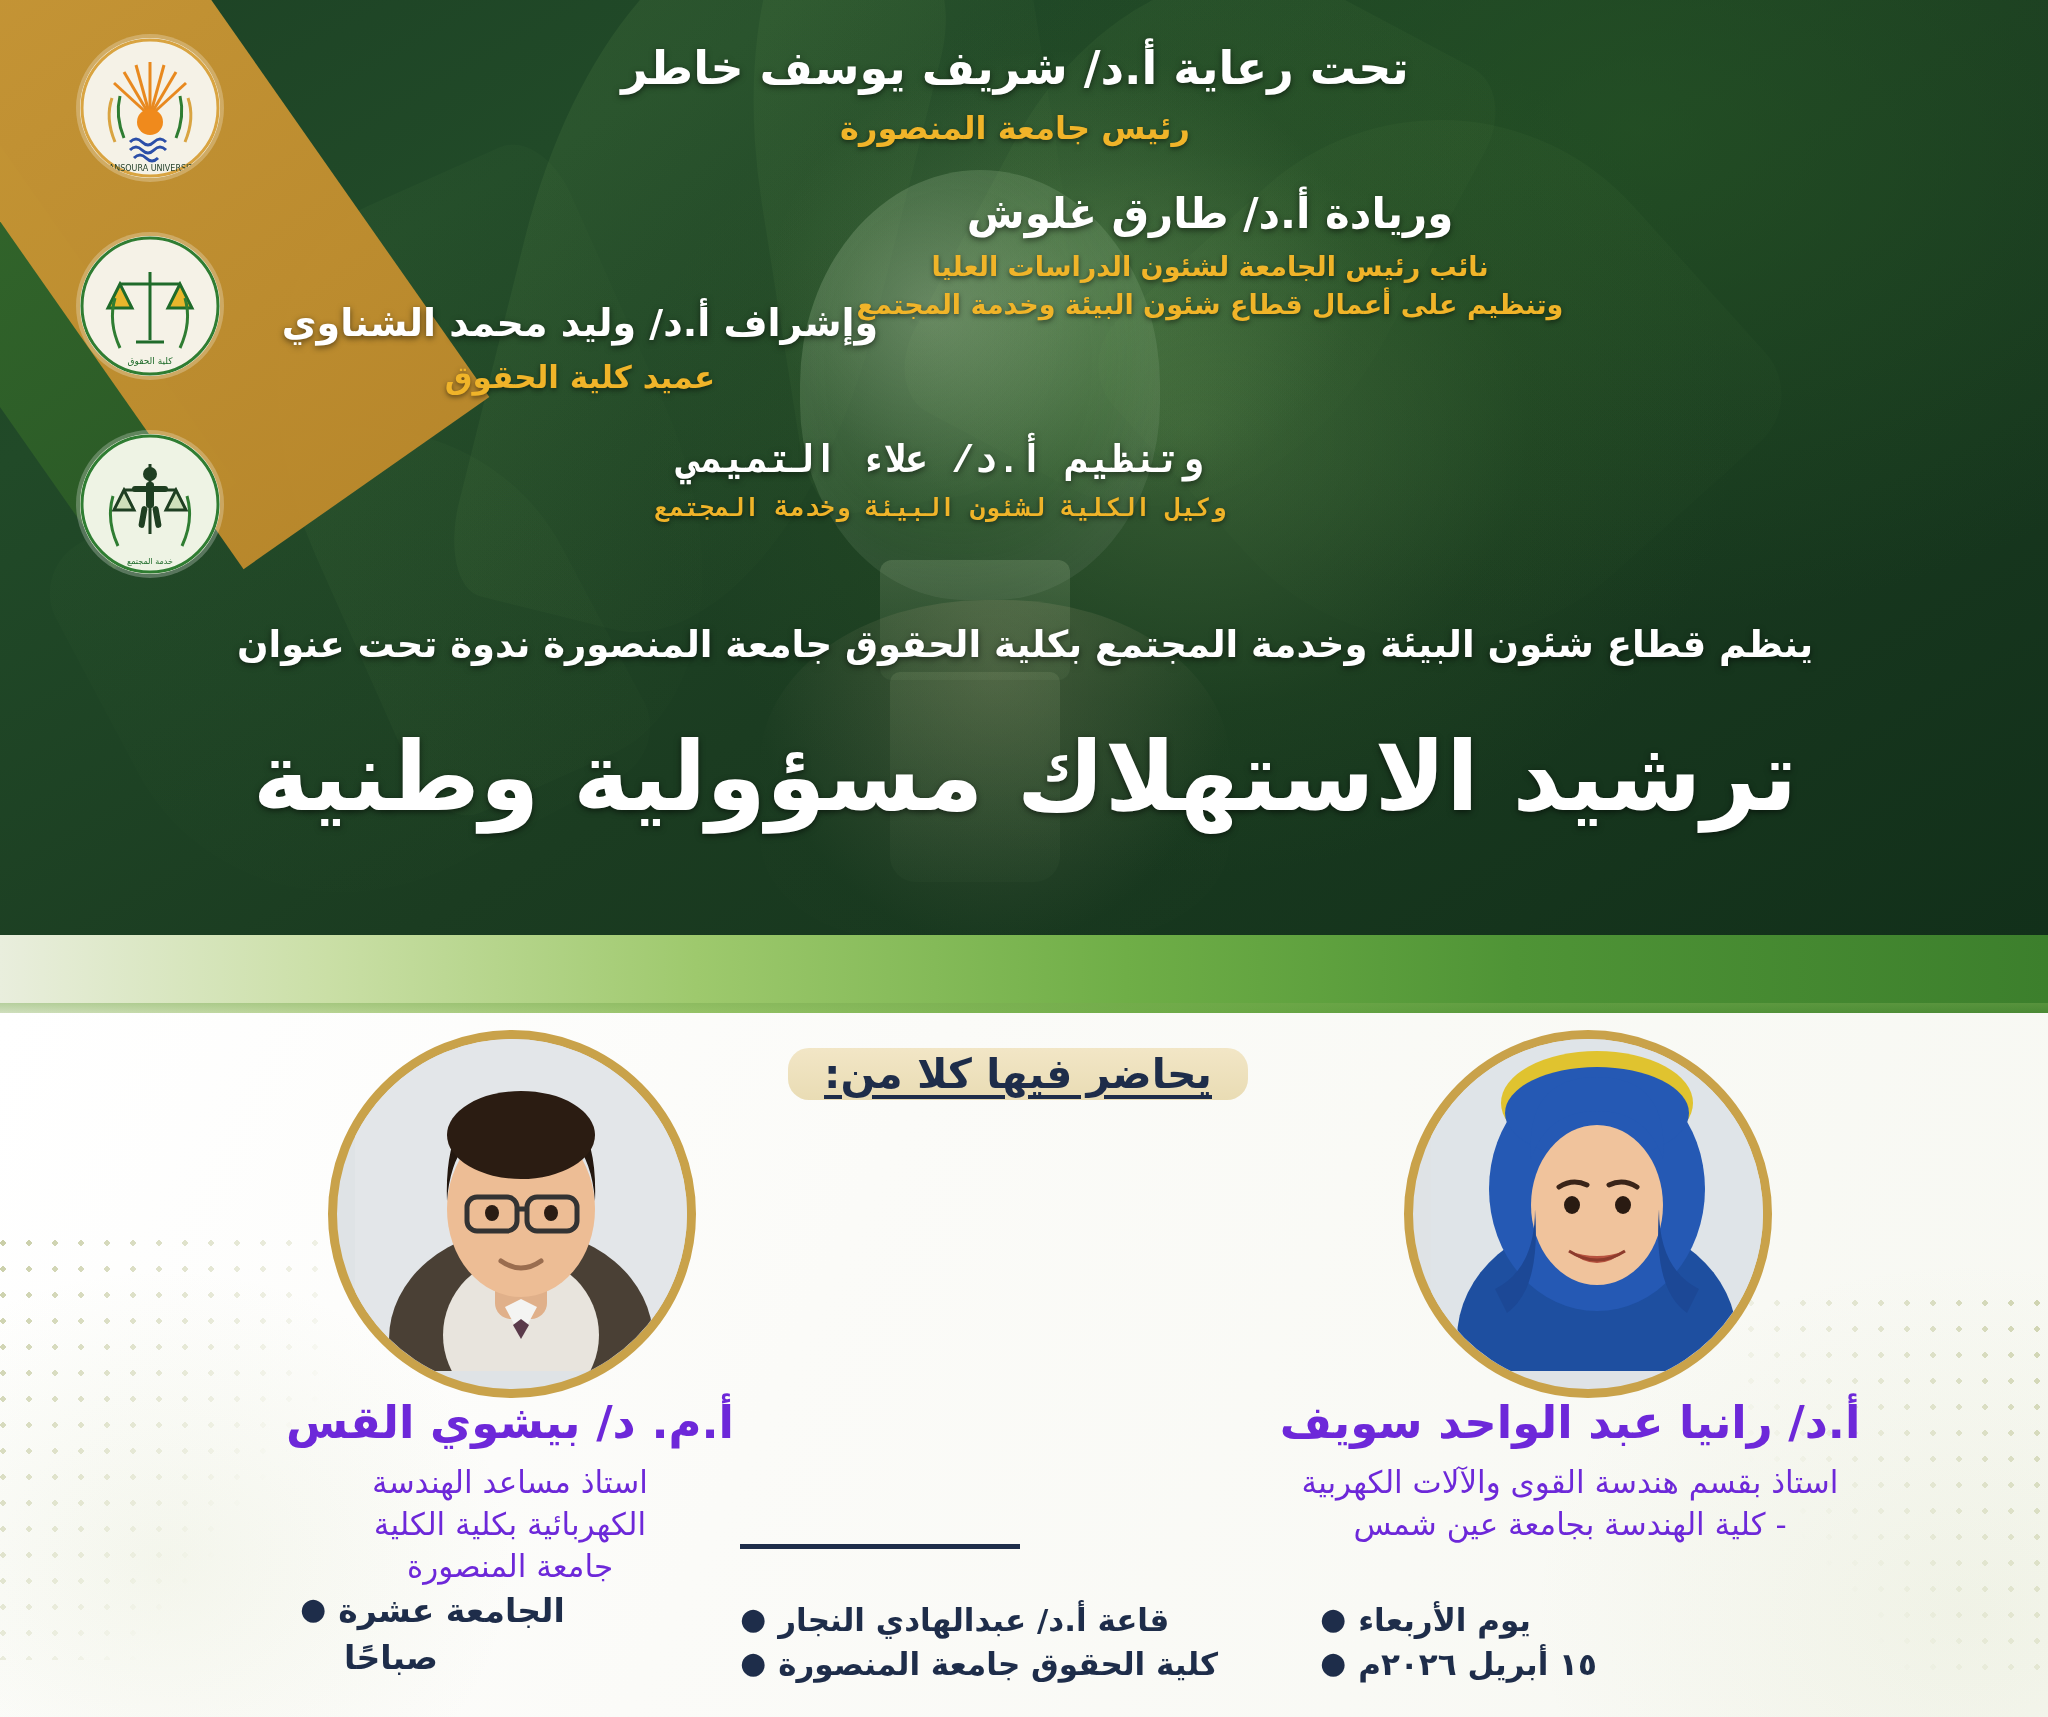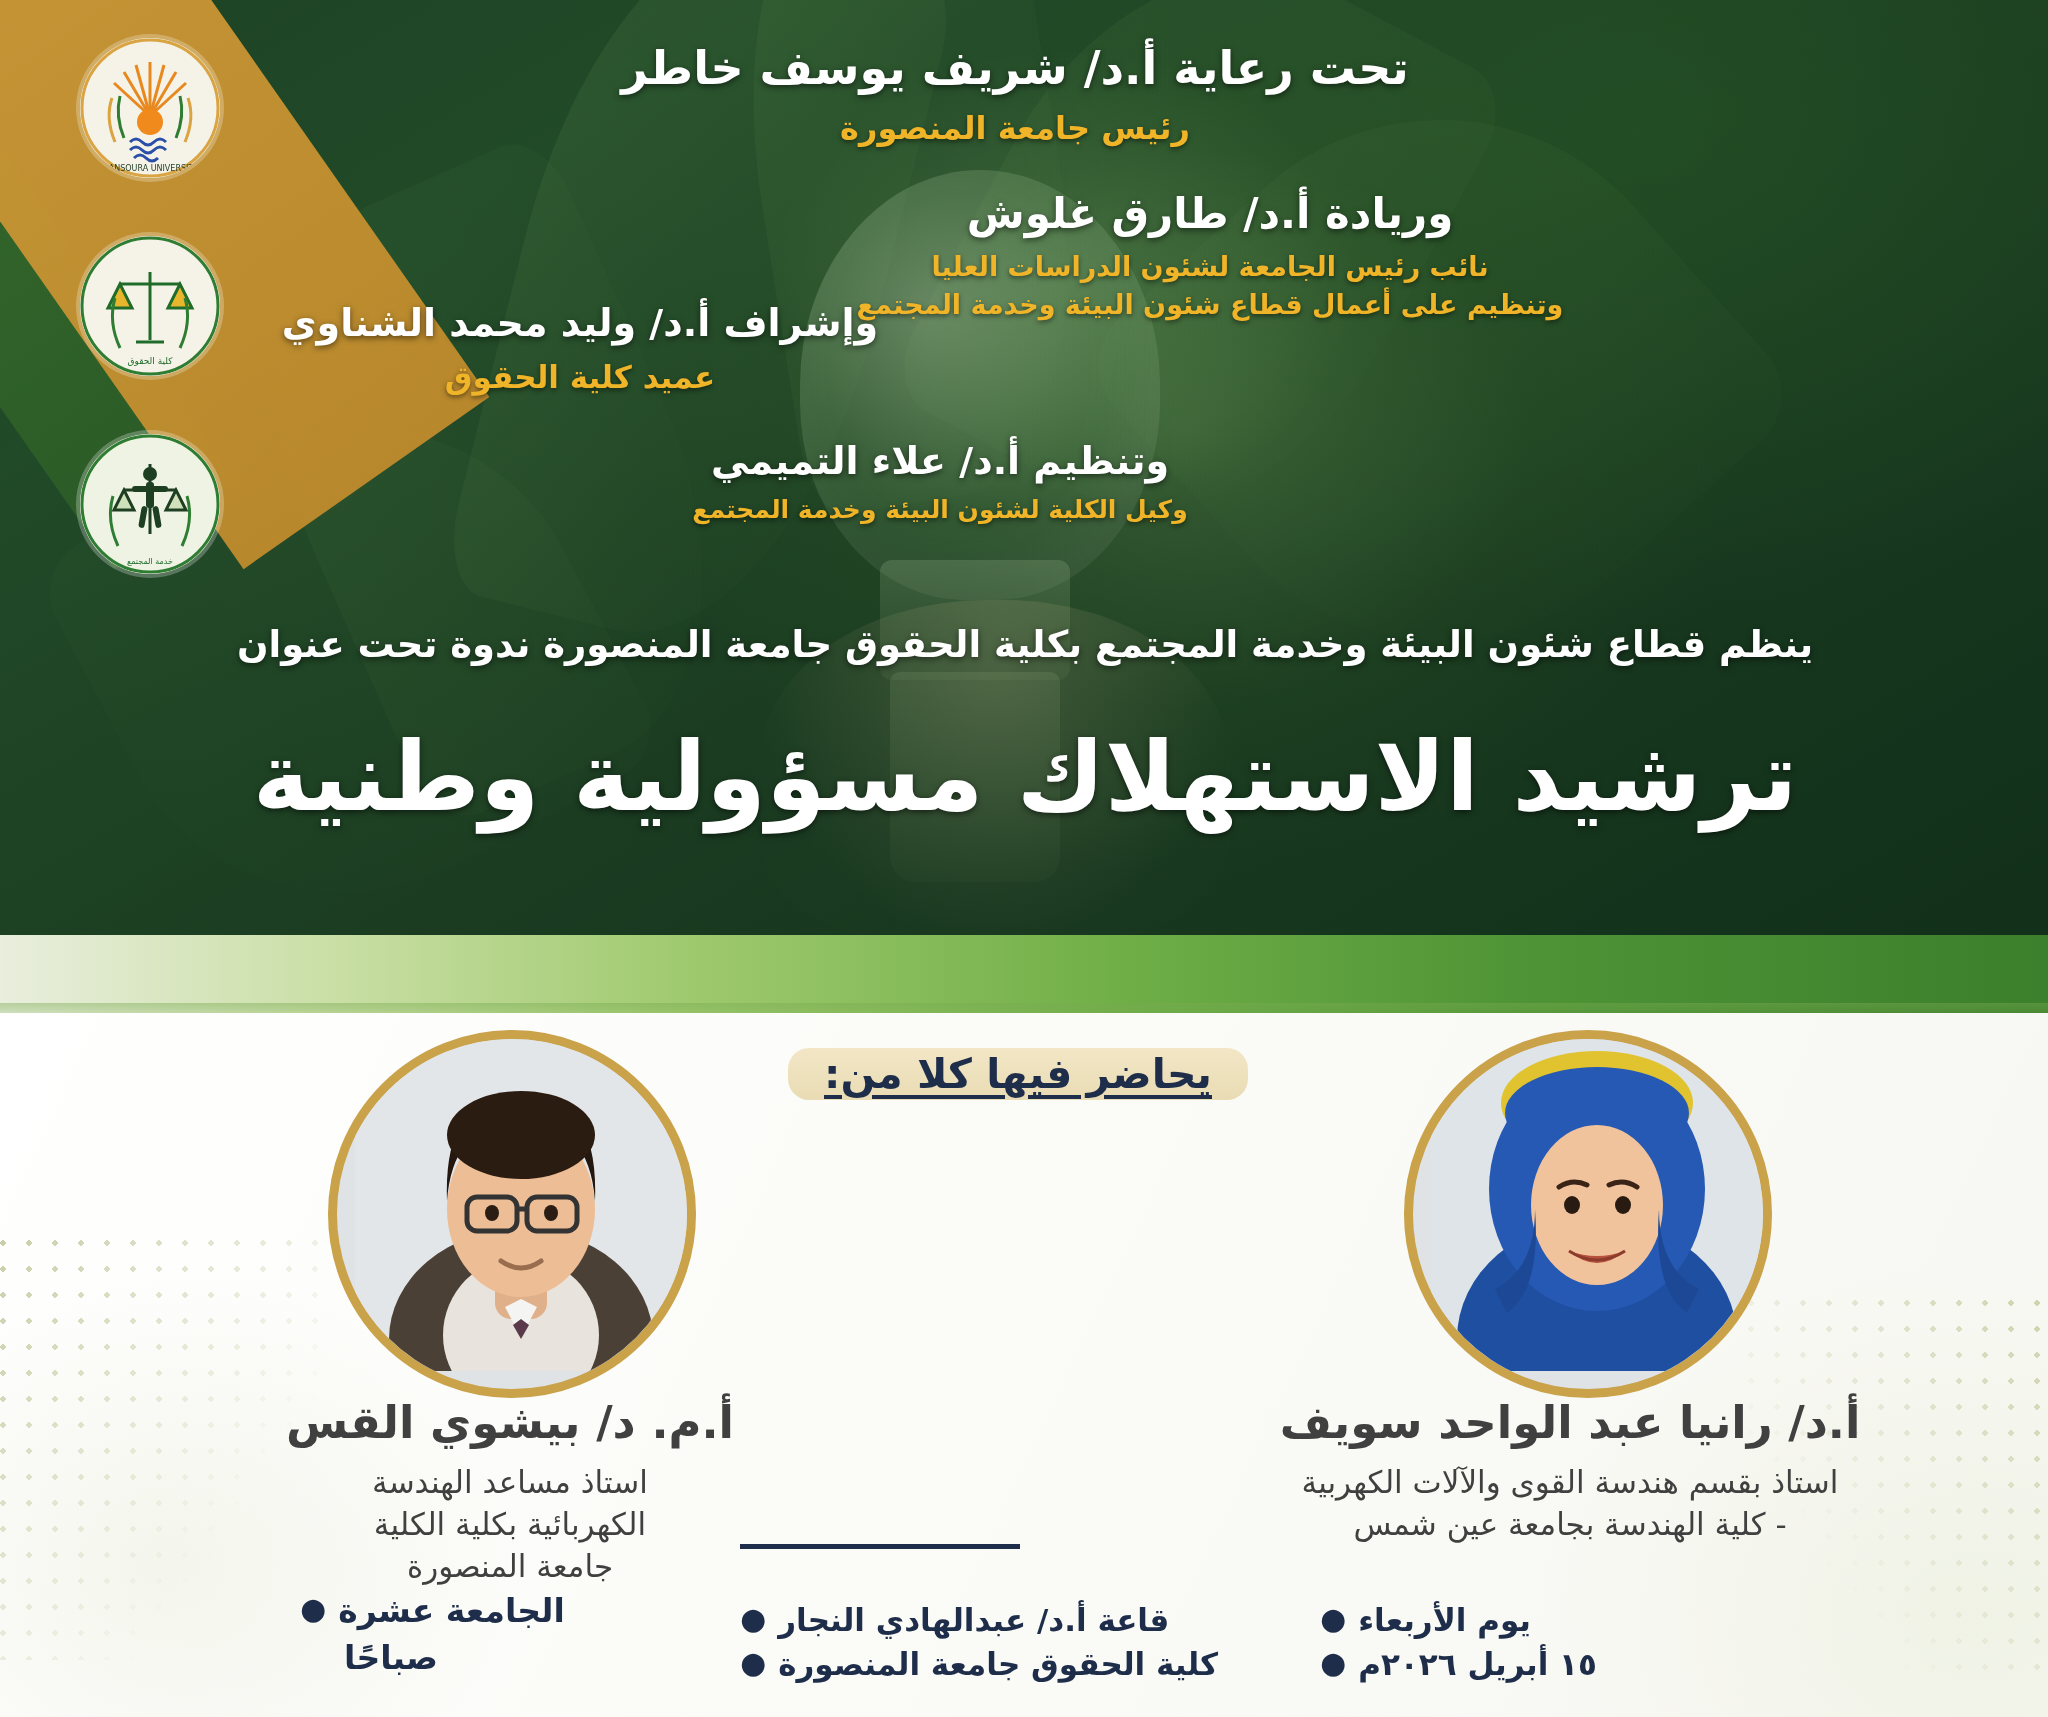--- a/index.html
+++ b/index.html
@@ -70,21 +70,21 @@
   #blk-patron .role{font-size:32px;margin-top:10px;}
 
   #blk-lead{left:820px;top:188px;width:780px;text-align:center;}
   #blk-lead .name{font-size:42px;}
   #blk-lead .role{font-size:27px;margin-top:8px;line-height:1.35;}
 
   #blk-super{left:170px;top:300px;width:820px;text-align:center;}
   #blk-super .name{font-size:38px;}
   #blk-super .role{font-size:31px;margin-top:10px;}
 
-  #blk-org{left:560px;top:438px;width:760px;text-align:center;}
+  #blk-org{left:560px;top:438px;width:760px;text-align:center;font-family:Liberation Mono, monospace;}
   #blk-org .name{font-size:38px;}
   #blk-org .role{font-size:25px;margin-top:8px;}
 
   #blk-desc{left:100px;top:622px;width:1850px;text-align:center;font-size:37px;}
 
   #blk-title{left:120px;top:716px;width:1810px;text-align:center;
              font-size:96px;line-height:1.28;letter-spacing:-1px;}
 
   
   .strip{position:absolute;left:0;top:935px;width:2048px;height:78px;
@@ -121,21 +121,21 @@
      text-decoration:underline;text-underline-offset:7px;}
 
   
   .portrait{position:absolute;width:350px;height:350px;border-radius:50%;
      border:9px solid #c9a24a;overflow:hidden;background:#dfe3e6;}
   #portrait-left{left:328px;top:1030px;}
   #portrait-right{left:1404px;top:1030px;}
   .portrait svg{display:block;}
 
   
-  .sp{position:absolute;text-align:center;color:#404040;}
+  .sp{position:absolute;text-align:center;color:#6d28d9;}
   .sp .nm{font-size:45px;font-weight:bold;line-height:1.2;}
   .sp .ttl{font-size:31px;line-height:1.35;margin-top:12px;}
   #sp-left{left:240px;top:1396px;width:540px;}
   #sp-right{left:1250px;top:1396px;width:640px;}
 
   
   .divider{position:absolute;left:740px;top:1544px;width:280px;height:5px;background:#1e2d4a;}
 
   
   .bl{position:absolute;color:#1e2d4a;font-size:31px;font-weight:bold;line-height:1.42;}

